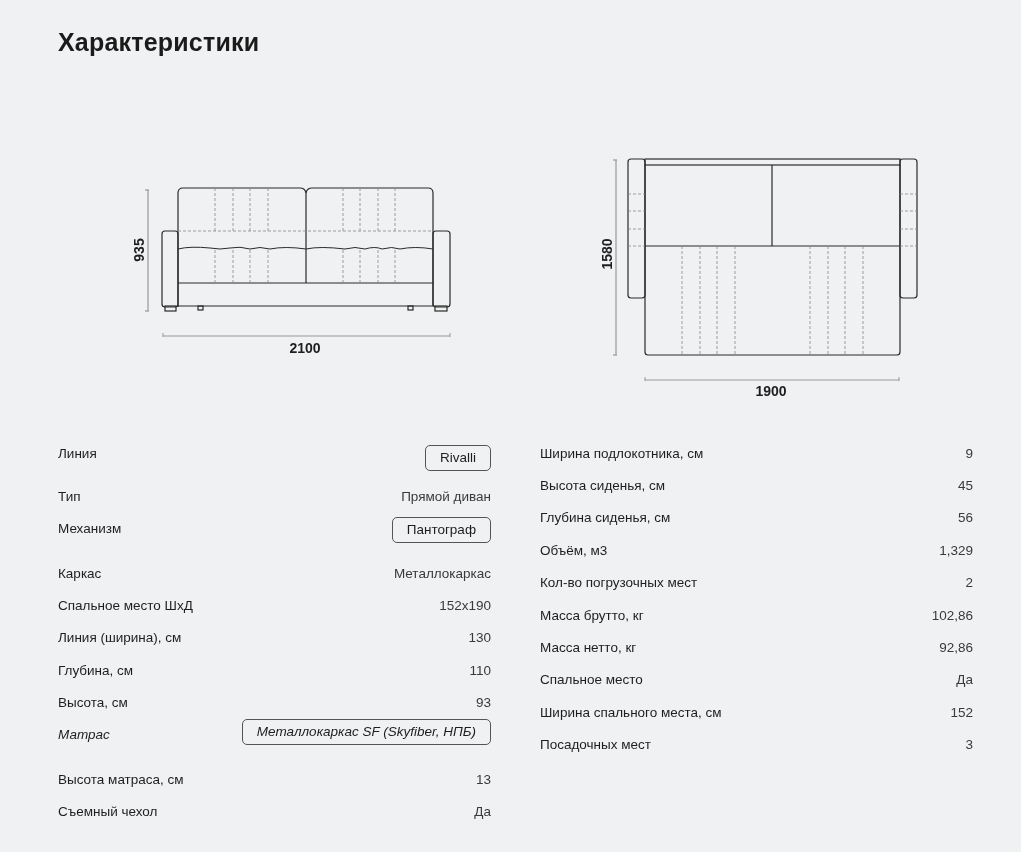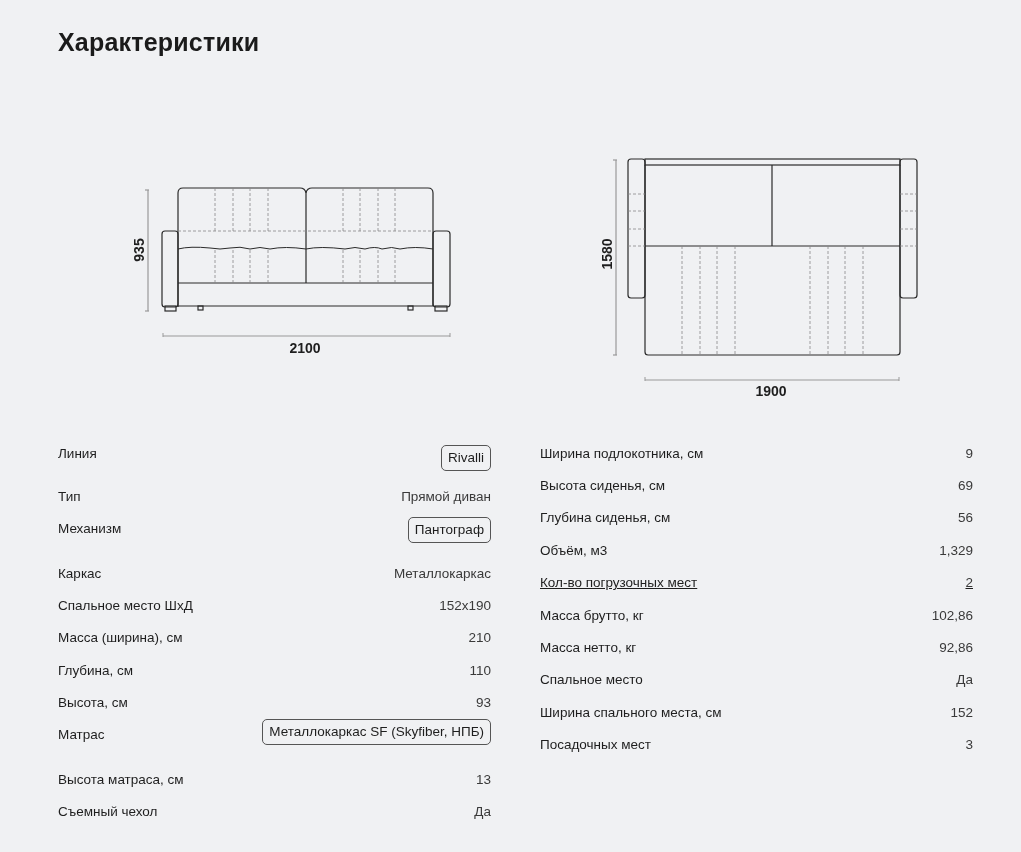--- a/index.html
+++ b/index.html
@@ -10,21 +10,21 @@
   }
   .title { position:absolute; left:58px; top:28px; font-size:25px; font-weight:bold; letter-spacing:0.2px; color:#1b1b1b; margin:0; }
   .drawing { position:absolute; }
   .dim-label { font-size:14px; font-weight:bold; fill:#1e1e1e; font-family:"Liberation Sans", sans-serif; }
   .col { position:absolute; top:440px; width:433px; }
   .col.left { left:58px; }
   .col.right { left:540px; }
   .row { display:flex; justify-content:space-between; align-items:flex-start; font-size:13.5px; }
   .row .label { color:#1e1e1e; line-height:16px; }
   .row .value { color:#3a3a3a; line-height:16px; text-align:right; }
-  .chip { border:1px solid #555; border-radius:5px; padding:5px 6px; font-size:13.5px; color:#1e1e1e; line-height:14px; background:transparent; cursor:pointer; }
+  .chip { border:1px solid #555; border-radius:5px; padding:5px 14px; font-size:13.5px; color:#1e1e1e; line-height:14px; background:transparent; cursor:pointer; }
 </style>
 </head>
 <body>
 
 <h1 class="title">Характеристики</h1>
 
 <svg class="drawing" style="left:120px; top:170px;" width="350" height="200" viewBox="0 0 350 200">
   <g fill="none" stroke="#2a2a2a" stroke-width="1.2">
 
     <line x1="28" y1="20" x2="28" y2="141" stroke="#999"></line>
@@ -129,63 +129,63 @@
   </div>
   <div class="row" style="height:32px;">
     <span class="label">Каркас</span>
     <span class="value">Металлокаркас</span>
   </div>
   <div class="row" style="height:32px;gap:32px;">
     <span class="label">Спальное место ШхД</span>
     <span class="value">152x190</span>
   </div>
   <div class="row" style="height:33px;">
-    <span class="label">Масса (ширина), см</span>
-    <span class="value">210</span>
+    <span class="label">Линия (ширина), см</span>
+    <span class="value">130</span>
   </div>
   <div class="row" style="height:32px;gap:40px;">
     <span class="label">Глубина, см</span>
     <span class="value">110</span>
   </div>
   <div class="row" style="height:32px;">
     <span class="label">Высота, см</span>
     <span class="value">93</span>
   </div>
-  <div class="row" style="height:45px;">
+  <div class="row" style="height:45px;font-style:italic;">
     <span class="label">Матрас</span>
     <span class="chip" style="margin-top:-8px;">Металлокаркас SF (Skyfiber, НПБ)</span>
   </div>
   <div class="row" style="height:32px;">
     <span class="label">Высота матраса, см</span>
     <span class="value">13</span>
   </div>
   <div class="row" style="height:32px;">
     <span class="label">Съемный чехол</span>
     <span class="value">Да</span>
   </div>
 </div>
 
 <div class="col right" style="top:446px;">
   <div class="row" style="height:32px;">
     <span class="label">Ширина подлокотника, см</span>
     <span class="value">9</span>
   </div>
   <div class="row" style="height:32px;">
     <span class="label">Высота сиденья, см</span>
-    <span class="value">69</span>
+    <span class="value">45</span>
   </div>
   <div class="row" style="height:33px;">
     <span class="label">Глубина сиденья, см</span>
     <span class="value">56</span>
   </div>
   <div class="row" style="height:32px;gap:16px;">
     <span class="label">Объём, м3</span>
     <span class="value">1,329</span>
   </div>
-  <div class="row" style="height:33px;text-decoration:underline;">
+  <div class="row" style="height:33px;">
     <span class="label">Кол-во погрузочных мест</span>
     <span class="value">2</span>
   </div>
   <div class="row" style="height:32px;">
     <span class="label">Масса брутто, кг</span>
     <span class="value">102,86</span>
   </div>
   <div class="row" style="height:32px;">
     <span class="label">Масса нетто, кг</span>
     <span class="value">92,86</span>

